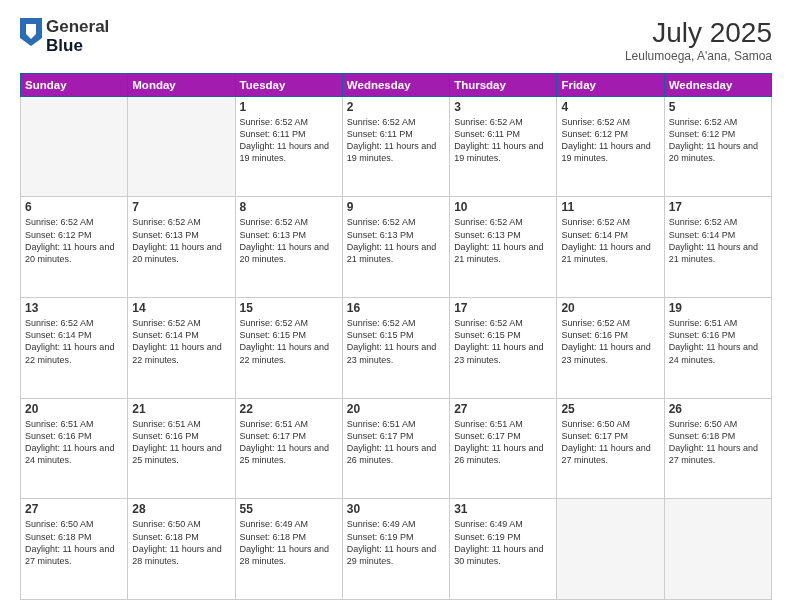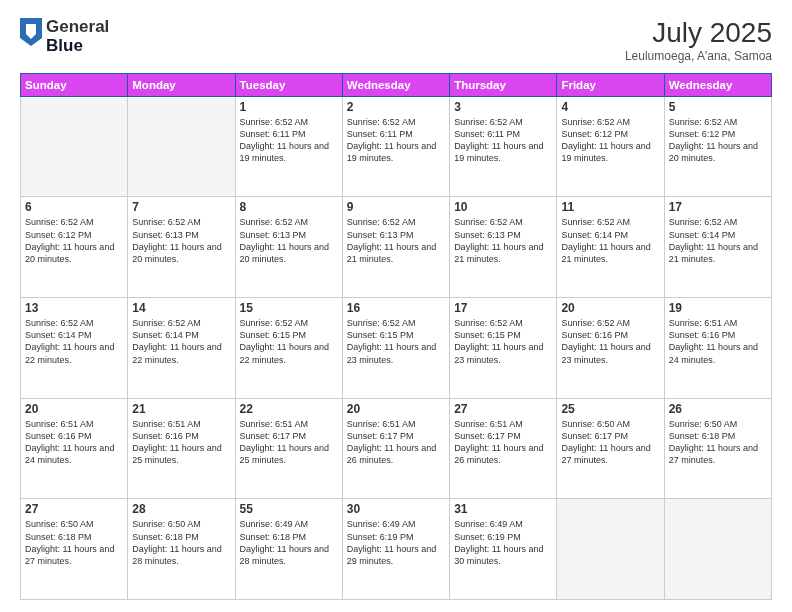--- a/index.html
+++ b/index.html
@@ -63,21 +63,21 @@
       margin-left: 44px;
     }
     .calendar {
       flex: 1;
       border: 1px solid #ccc;
       border-collapse: collapse;
       width: 100%;
       table-layout: fixed;
     }
     .calendar th {
-      background: #d946ef;
+      background: #a21caf;
       color: #fff;
       font-size: 11.5px;
       font-weight: bold;
       padding: 5px 4px;
       text-align: left;
       border: 1px solid #1e5a9e;
     }
     .calendar td {
       vertical-align: top;
       border: 1px solid #ccc;

